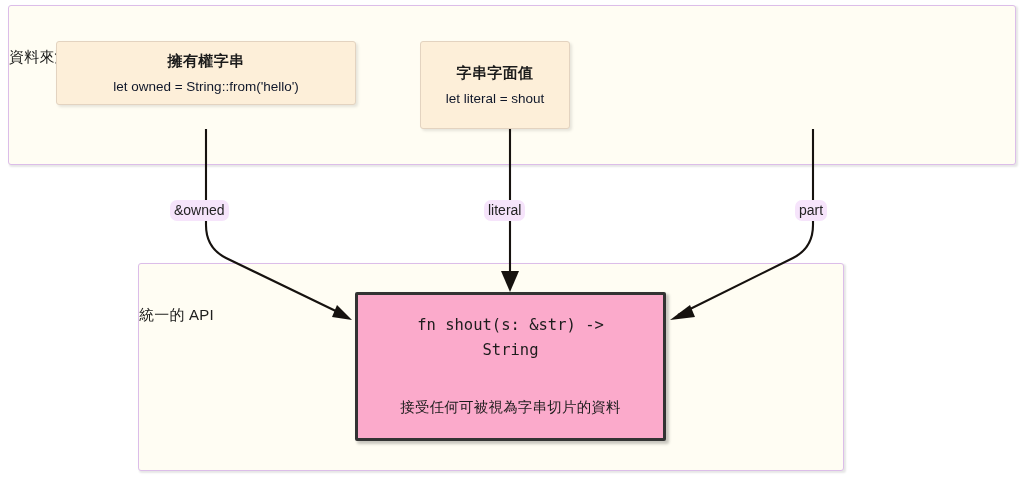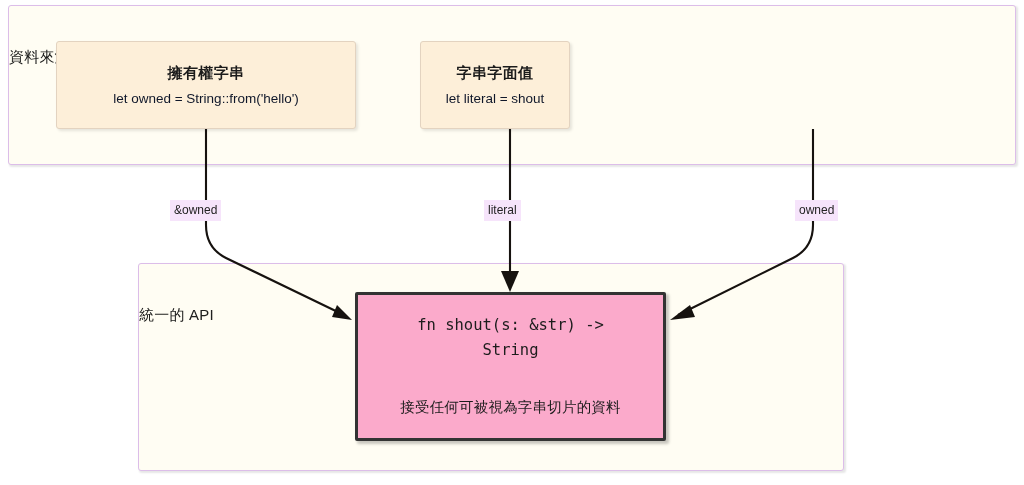--- a/index.html
+++ b/index.html
@@ -85,21 +85,21 @@
     line-height: 19px;
     color: #0f172a;
     margin-top: 6px;
   }
   .node-code.mono {
     font-family: "DejaVu Sans Mono", "Liberation Mono", monospace;
     font-size: 14px;
     letter-spacing: 0.2px;
   }
 
-  #node-owned  { left: 56px;  top: 41px; width: 300px; height: 88px; }
+  #node-owned  { left: 56px;  top: 41px; width: 300px; height: 64px; }
   #node-literal{ left: 420px; top: 41px; width: 150px; height: 88px; }
   #node-slice  { left: 664px; top: 41px; width: 300px; height: 88px; }
 
   
   #node-api {
     position: absolute;
     left: 355px;
     top: 292px;
     width: 311px;
     height: 149px;
@@ -130,25 +130,26 @@
     max-width: 232px;
     letter-spacing: 0.2px;
     margin-top: 12px;
   }
 
   
   .edge-label {
     position: absolute;
     background: #f6e4fb;
     color: #232323;
-    font-size: 12px;
+    font-size: 14px;
     line-height: 19px;
     padding: 1px 4px;
     white-space: nowrap;
     box-sizing: border-box;
+    border-radius: 7px;
   }
   #edge-label-owned   { left: 170px; top: 200px; }
   #edge-label-literal { left: 484px; top: 200px; }
   #edge-label-part    { left: 795px; top: 200px; }
 
   
   #edges-layer {
     position: absolute;
     left: 0;
     top: 0;
@@ -203,20 +204,20 @@
     </g>
 
     <g>
       <path class="edge-path" d="M 813,129 L 813,183 L 813,225 Q 813,248 793,258 L 678,315"></path>
       <polygon class="arrow-head" points="670,320 690,305 695,317"></polygon>
     </g>
   </svg>
 
   <div class="edge-label" id="edge-label-owned">&amp;owned</div>
   <div class="edge-label" id="edge-label-literal">literal</div>
-  <div class="edge-label" id="edge-label-part">owned</div>
+  <div class="edge-label" id="edge-label-part">part</div>
 
   <div id="node-api">
     <div class="api-signature">fn shout(s: &amp;str) -&gt; String</div>
     <div class="api-desc">接受任何可被視為字串切片的資料</div>
   </div>
 
 </div>
 
 </body></html>

